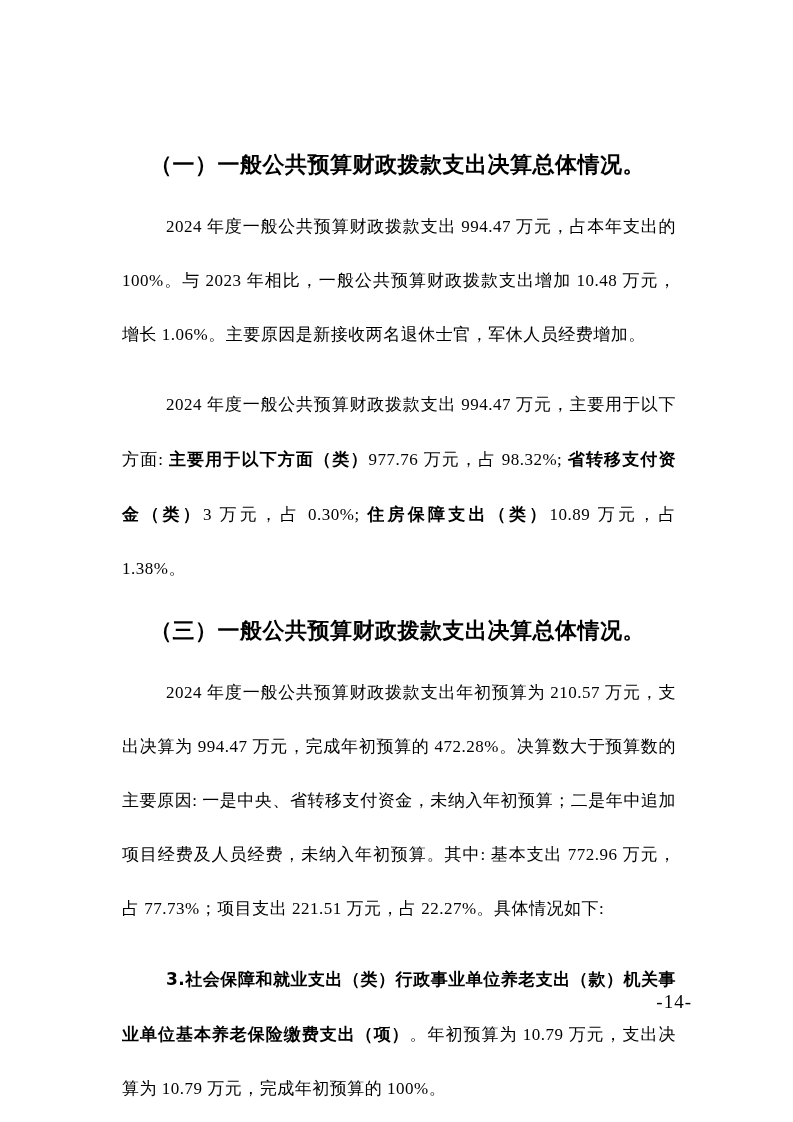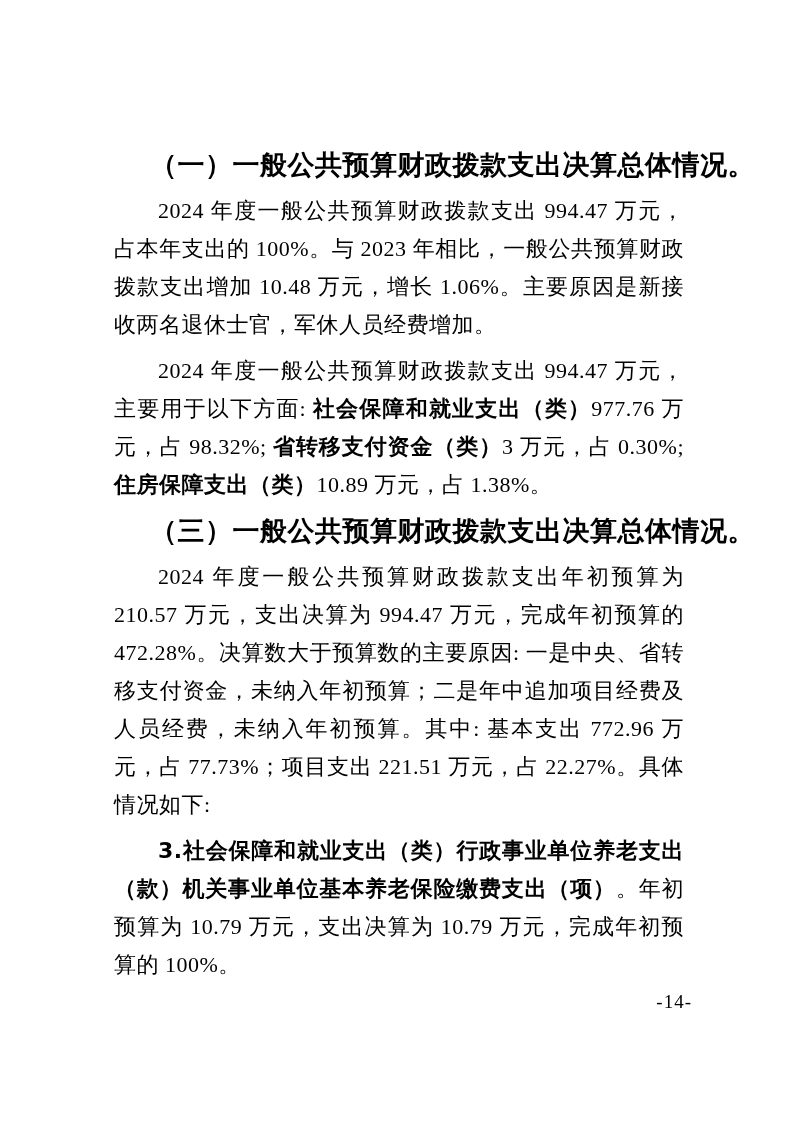--- a/index.html
+++ b/index.html
@@ -17,32 +17,32 @@
   }
   .content {
     position: absolute;
     left: 106px;
     top: 146px;
     width: 586px;
   }
   .heading {
     font-family: "DejaVu Sans", "Liberation Sans", sans-serif;
     font-weight: bold;
-    font-size: 27px;
+    font-size: 22px;
     line-height: 38px;
     text-indent: 44px;
     margin: 0;
     letter-spacing: 0.5px;
     white-space: nowrap;
   }
   .para {
-    font-size: 22px;
-    line-height: 38px;
+    font-size: 17px;
+    line-height: 54px;
     text-indent: 44px;
-    margin: 8px;
+    margin: 16px;
     text-align: justify;
     letter-spacing: 0.5px;
   }
   .run-bold {
     font-weight: bold;
     font-family: "DejaVu Sans", "Liberation Sans", sans-serif;
   }
   .page-num {
     position: absolute;
     top: 991px;
@@ -55,21 +55,21 @@
 </head>
 <body>
 
 <div class="content">
 
   <h3 class="heading">（一）一般公共预算财政拨款支出决算总体情况。</h3>
 
   <p class="para"><span>2024 年度一般公共预算财政拨款支出 994.47 万元，占本年支出的 100%。与 2023 年相比，一般公共预算财政拨款支出增加 10.48 万元，增长 1.06%。主要原因是新接收两名退休士官，军休人员经费增加。</span></p>
 
 
-  <p class="para"><span>2024 年度一般公共预算财政拨款支出 994.47 万元，主要用于以下方面: </span><span class="run-bold">社会保障和就业支出（类）</span><span>977.76 万元，占 98.32%; </span><span class="run-bold">省转移支付资金（类）</span><span>3 万元，占 0.30%; </span><span class="run-bold">住房保障支出（类）</span><span>10.89 万元，占 1.38%。</span></p>
+  <p class="para"><span>2024 年度一般公共预算财政拨款支出 994.47 万元，主要用于以下方面: </span><span class="run-bold">主要用于以下方面（类）</span><span>977.76 万元，占 98.32%; </span><span class="run-bold">省转移支付资金（类）</span><span>3 万元，占 0.30%; </span><span class="run-bold">住房保障支出（类）</span><span>10.89 万元，占 1.38%。</span></p>
 
   <h3 class="heading">（三）一般公共预算财政拨款支出决算总体情况。</h3>
 
   <p class="para"><span>2024 年度一般公共预算财政拨款支出年初预算为 210.57 万元，支出决算为 994.47 万元，完成年初预算的 472.28%。决算数大于预算数的主要原因: 一是中央、省转移支付资金，未纳入年初预算；二是年中追加项目经费及人员经费，未纳入年初预算。其中: 基本支出 772.96 万元，占 77.73%；项目支出 221.51 万元，占 22.27%。具体情况如下:</span></p>
 
   <p class="para"><span class="run-bold">3.社会保障和就业支出（类）行政事业单位养老支出（款）机关事业单位基本养老保险缴费支出（项）</span><span>。年初预算为 10.79 万元，支出决算为 10.79 万元，完成年初预算的 100%。</span></p>
 
 
 </div>
 

